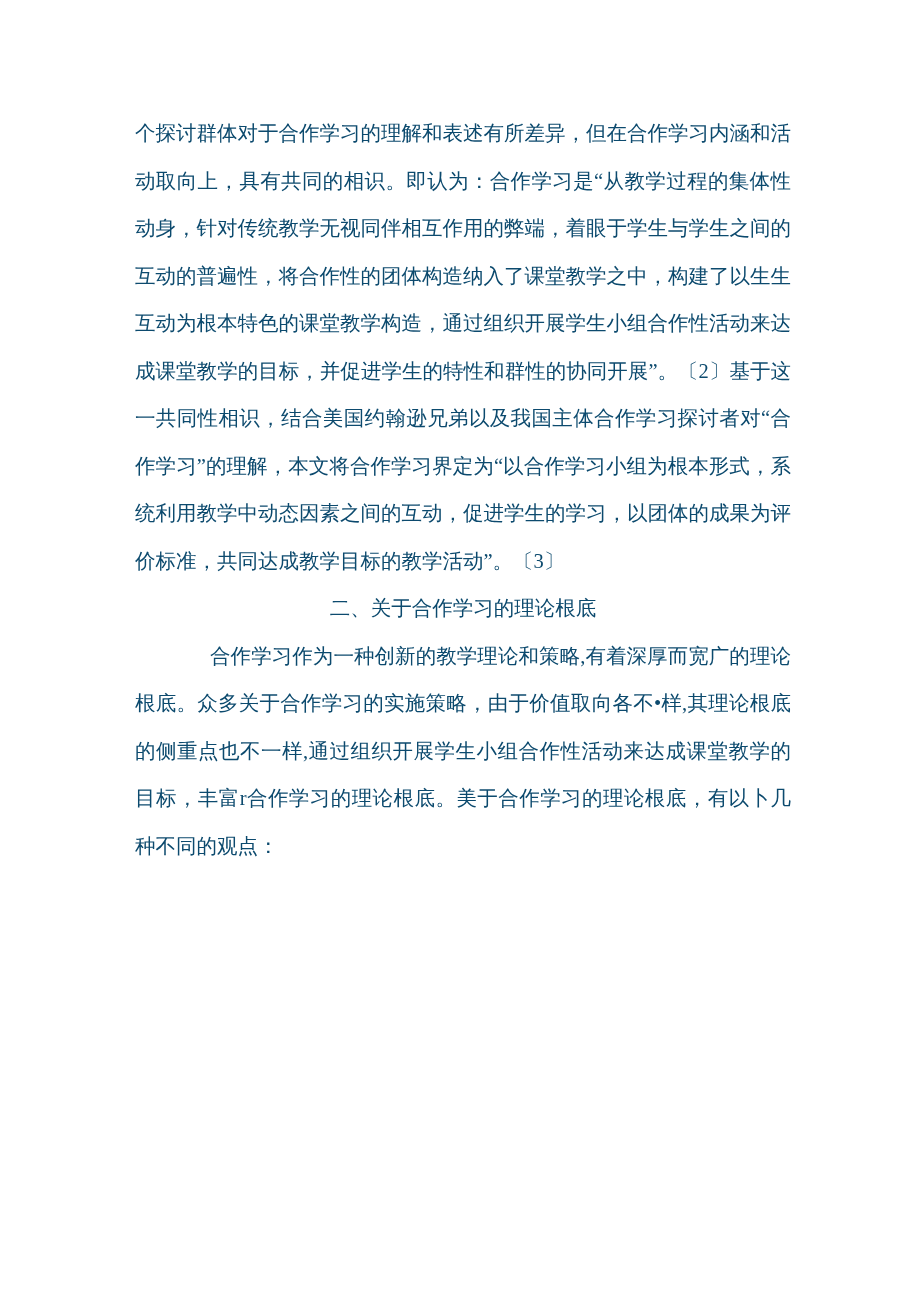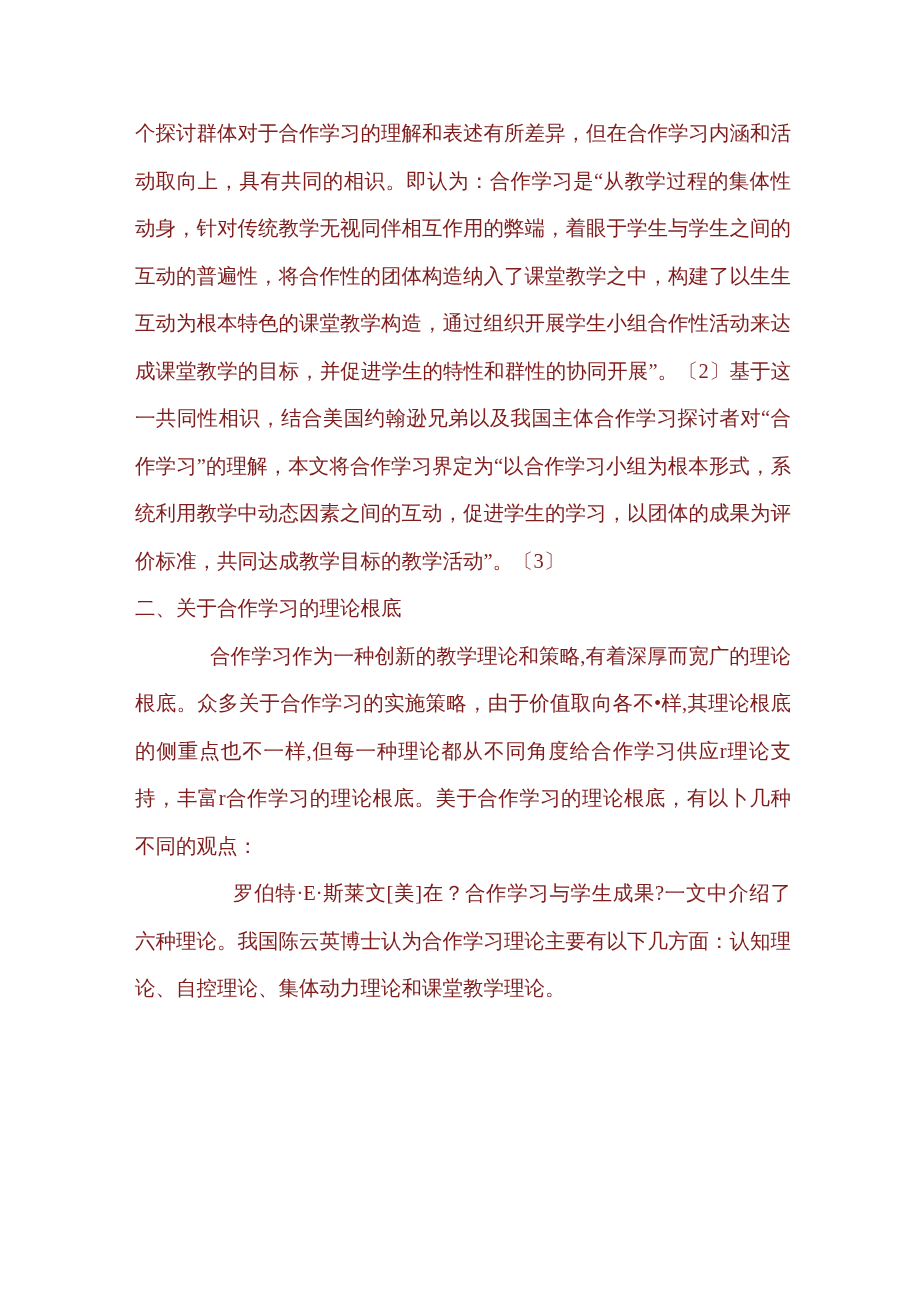--- a/index.html
+++ b/index.html
@@ -20,50 +20,49 @@
     top: 0;
     width: 920px;
     height: 1301px;
     background: #ffffff;
   }
   .text-block {
     position: absolute;
     left: 135px;
     top: 110px;
     width: 656px;
-    color: #7f1d1d;
+    color: #0c4a6e;
     font-size: 20.5px;
     line-height: 47.5px;
     text-align: justify;
     text-justify: inter-character;
     letter-spacing: 0;
   }
   .text-block p, .text-block h2 {
     margin: 0;
     padding: 0;
     font-size: 20.5px;
     font-weight: normal;
   }
   .para-first { margin: 0; }
-  .section-heading { margin-top: 24px; text-align: left; }
+  .section-heading { margin-top: 24px; text-align: center; }
   .para-indent3 { text-indent: 75px; }
   .para-indent4 { text-indent: 98px; }
   .mt21 { margin-top: 21px; }
   .mt24 { margin-top: 24px; }
   .mt25 { margin-top: 25px; }
 </style>
 </head>
 <body>
 
 <div class="page">
   <div class="text-block">
 
     <p class="para-first">个探讨群体对于合作学习的理解和表述有所差异，但在合作学习内涵和活动取向上，具有共同的相识。即认为：合作学习是“从教学过程的集体性动身，针对传统教学无视同伴相互作用的弊端，着眼于学生与学生之间的互动的普遍性，将合作性的团体构造纳入了课堂教学之中，构建了以生生互动为根本特色的课堂教学构造，通过组织开展学生小组合作性活动来达成课堂教学的目标，并促进学生的特性和群性的协同开展”。〔2〕基于这一共同性相识，结合美国约翰逊兄弟以及我国主体合作学习探讨者对“合作学习”的理解，本文将合作学习界定为“以合作学习小组为根本形式，系统利用教学中动态因素之间的互动，促进学生的学习，以团体的成果为评价标准，共同达成教学目标的教学活动”。〔3〕</p>
 
     <h2 class="section-heading">二、关于合作学习的理论根底</h2>
 
-    <p class="para-indent3 mt21">合作学习作为一种创新的教学理论和策略,有着深厚而宽广的理论根底。众多关于合作学习的实施策略，由于价值取向各不•样,其理论根底的侧重点也不一样,但每一种理论都从不同角度给合作学习供应r理论支持，丰富r合作学习的理论根底。美于合作学习的理论根底，有以卜几种不同的观点：</p>
+    <p class="para-indent3 mt21">合作学习作为一种创新的教学理论和策略,有着深厚而宽广的理论根底。众多关于合作学习的实施策略，由于价值取向各不•样,其理论根底的侧重点也不一样,通过组织开展学生小组合作性活动来达成课堂教学的目标，丰富r合作学习的理论根底。美于合作学习的理论根底，有以卜几种不同的观点：</p>
 
-    <p class="para-indent4 mt25">罗伯特·E·斯莱文[美]在？合作学习与学生成果?一文中介绍了六种理论。我国陈云英博士认为合作学习理论主要有以下几方面：认知理论、自控理论、集体动力理论和课堂教学理论。</p>
 
 
   </div>
 </div>
 
 </body></html>

